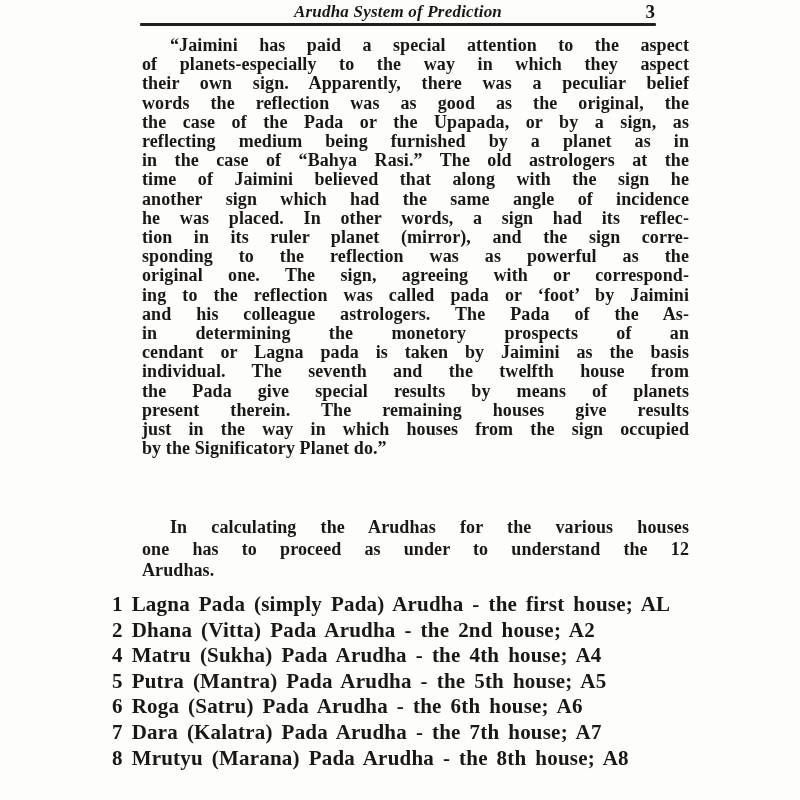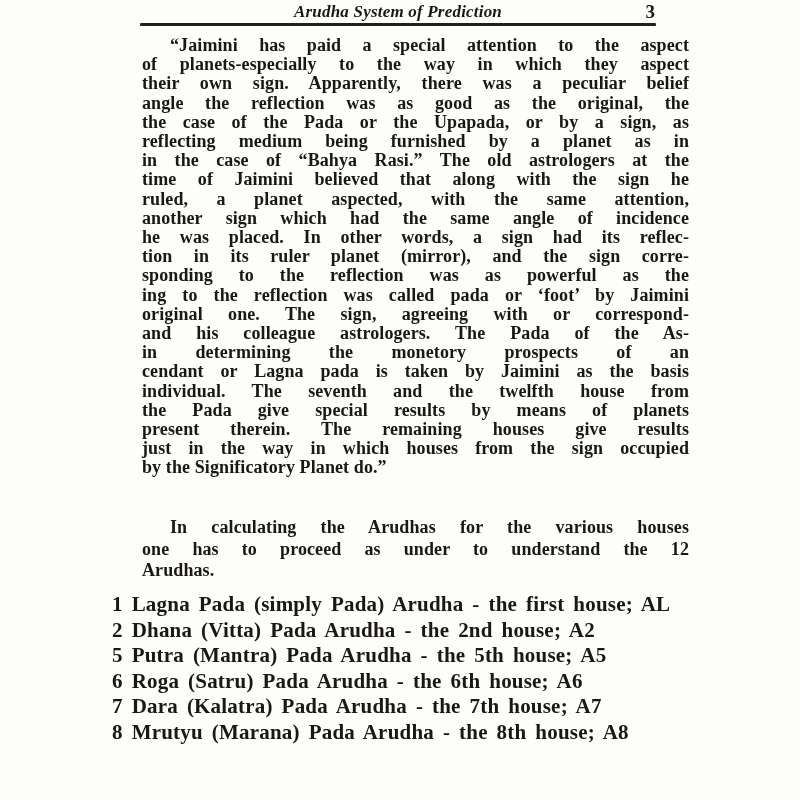--- a/index.html
+++ b/index.html
@@ -55,50 +55,50 @@
   <div class="header-title">Arudha System of Prediction</div>
 
   <div class="page-number">3</div>
 
   <div class="header-rule"></div>
 
   <div class="para para-intro">
       <div class="jline">“Jaimini has paid a special attention to the aspect</div>
       <div class="jline">of planets-especially to the way in which they aspect</div>
       <div class="jline">their own sign. Apparently, there was a peculiar belief</div>
-      <div class="jline">angle the reflection was as good as the original, the</div>
+      <div class="jline">words the reflection was as good as the original, the</div>
       <div class="jline">the case of the Pada or the Upapada, or by a sign, as</div>
       <div class="jline">reflecting medium being furnished by a planet as in</div>
       <div class="jline">in the case of “Bahya Rasi.” The old astrologers at the</div>
       <div class="jline">time of Jaimini believed that along with the sign he</div>
-      <div class="jline">ruled, a planet aspected, with the same attention,</div>
       <div class="jline">another sign which had the same angle of incidence</div>
       <div class="jline">he was placed. In other words, a sign had its reflec-</div>
       <div class="jline">tion in its ruler planet (mirror), and the sign corre-</div>
       <div class="jline">sponding to the reflection was as powerful as the</div>
+      <div class="jline">original one. The sign, agreeing with or correspond-</div>
       <div class="jline">ing to the reflection was called pada or ‘foot’ by Jaimini</div>
-      <div class="jline">original one. The sign, agreeing with or correspond-</div>
       <div class="jline">and his colleague astrologers. The Pada of the As-</div>
       <div class="jline">in determining the monetory prospects of an</div>
       <div class="jline">cendant or Lagna pada is taken by Jaimini as the basis</div>
       <div class="jline">individual. The seventh and the twelfth house from</div>
       <div class="jline">the Pada give special results by means of planets</div>
       <div class="jline">present therein. The remaining houses give results</div>
       <div class="jline">just in the way in which houses from the sign occupied</div>
       <div class="jline">by the Significatory Planet do.”</div>
     </div>
 
   <div class="para para-calc">
       <div class="jline">In calculating the Arudhas for the various houses</div>
       <div class="jline">one has to proceed as under to understand the 12</div>
       <div class="jline">Arudhas.</div>
     </div>
 
   <div class="arudha-list">
       <div class="list-item">1 Lagna Pada (simply Pada) Arudha - the first house; AL</div>
       <div class="list-item">2 Dhana (Vitta) Pada Arudha - the 2nd house; A2</div>
+      <div class="list-item">4 Matru (Sukha) Pada Arudha - the 4th house; A4</div>
       <div class="list-item">5 Putra (Mantra) Pada Arudha - the 5th house; A5</div>
       <div class="list-item">6 Roga (Satru) Pada Arudha - the 6th house; A6</div>
       <div class="list-item">7 Dara (Kalatra) Pada Arudha - the 7th house; A7</div>
       <div class="list-item">8 Mrutyu (Marana) Pada Arudha - the 8th house; A8</div>
     </div>
 
 </div>
 
 </body></html>

